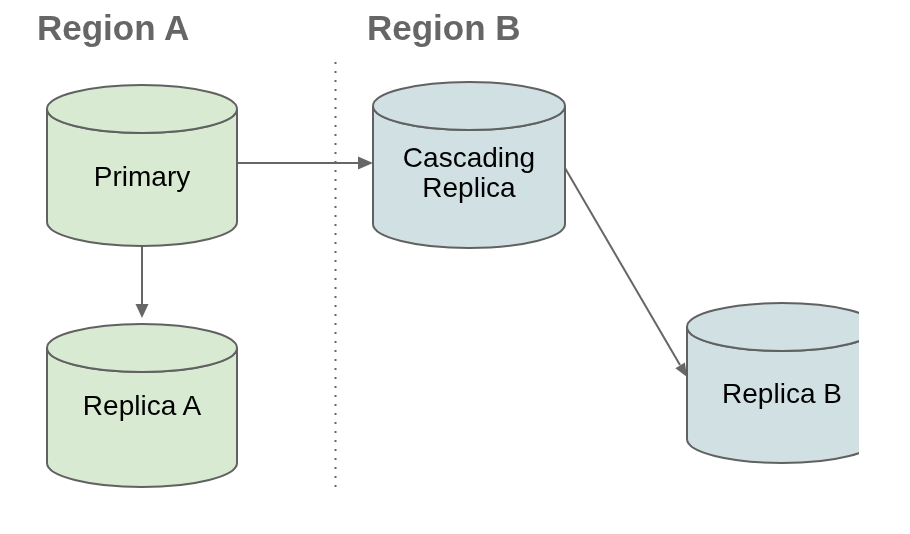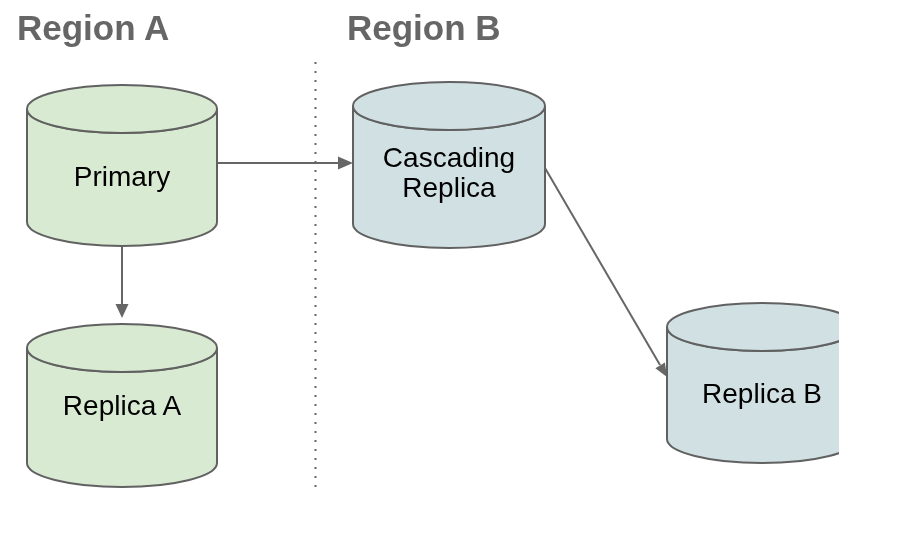--- a/index.html
+++ b/index.html
@@ -7,20 +7,21 @@
     padding: 0;
     background: #ffffff;
   }
   .canvas {
     position: relative;
     width: 839px;
     height: 534px;
     background: #ffffff;
     overflow: hidden;
     font-family: "Liberation Sans", sans-serif;
+    padding-left: 20px;
   }
   svg text {
     font-family: "Liberation Sans", sans-serif;
   }
   .region-label {
     font-size: 35px;
     font-weight: 700;
     fill: #666666;
   }
   .node-label {

